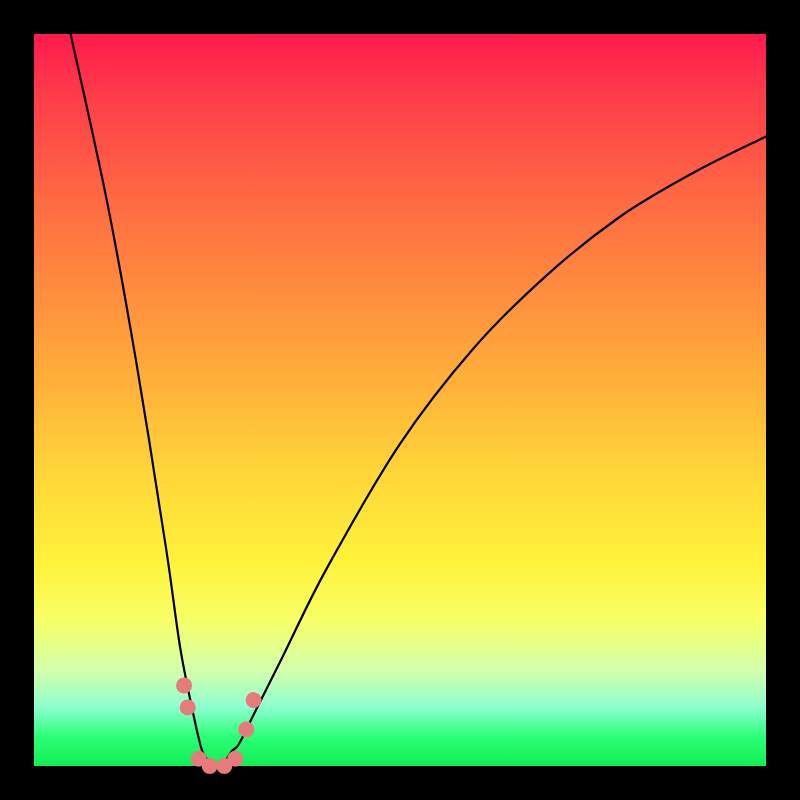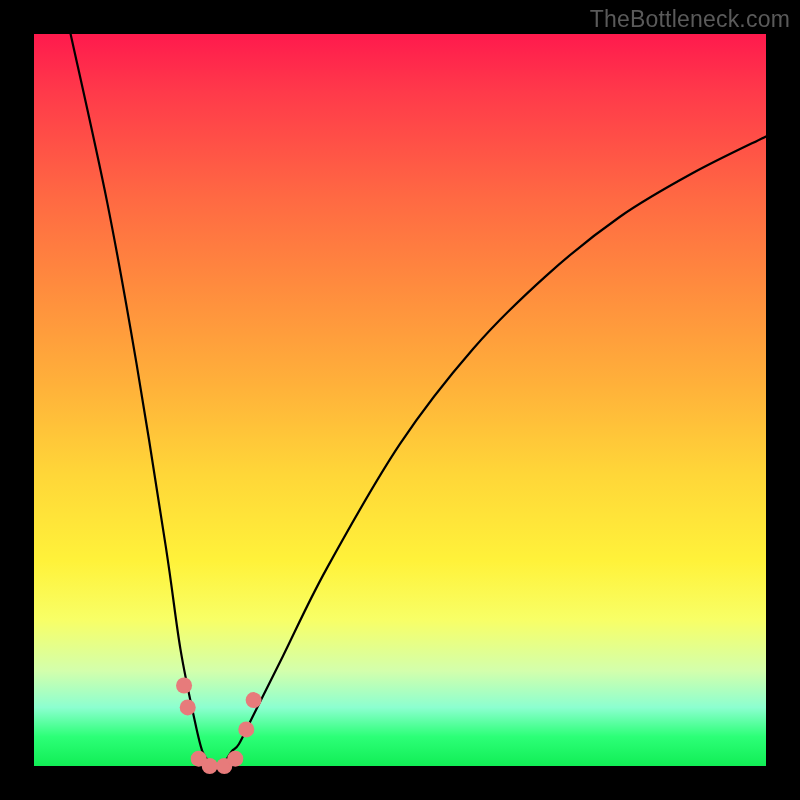--- a/index.html
+++ b/index.html
@@ -62,14 +62,13 @@
         <circle cx="184.06" cy="685.48" r="8" fill="#e77b7b"></circle>
         <circle cx="187.72" cy="707.44" r="8" fill="#e77b7b"></circle>
         <circle cx="198.70000000000002" cy="758.68" r="8" fill="#e77b7b"></circle>
         <circle cx="209.68" cy="766" r="8" fill="#e77b7b"></circle>
         <circle cx="224.32" cy="766" r="8" fill="#e77b7b"></circle>
         <circle cx="235.3" cy="758.68" r="8" fill="#e77b7b"></circle>
         <circle cx="246.27999999999997" cy="729.4" r="8" fill="#e77b7b"></circle>
         <circle cx="253.6" cy="700.12" r="8" fill="#e77b7b"></circle>
       </g>
   </svg>
-  <div class="watermark">TheBottleneck.com</div>
 </div>
 
 </body></html>

